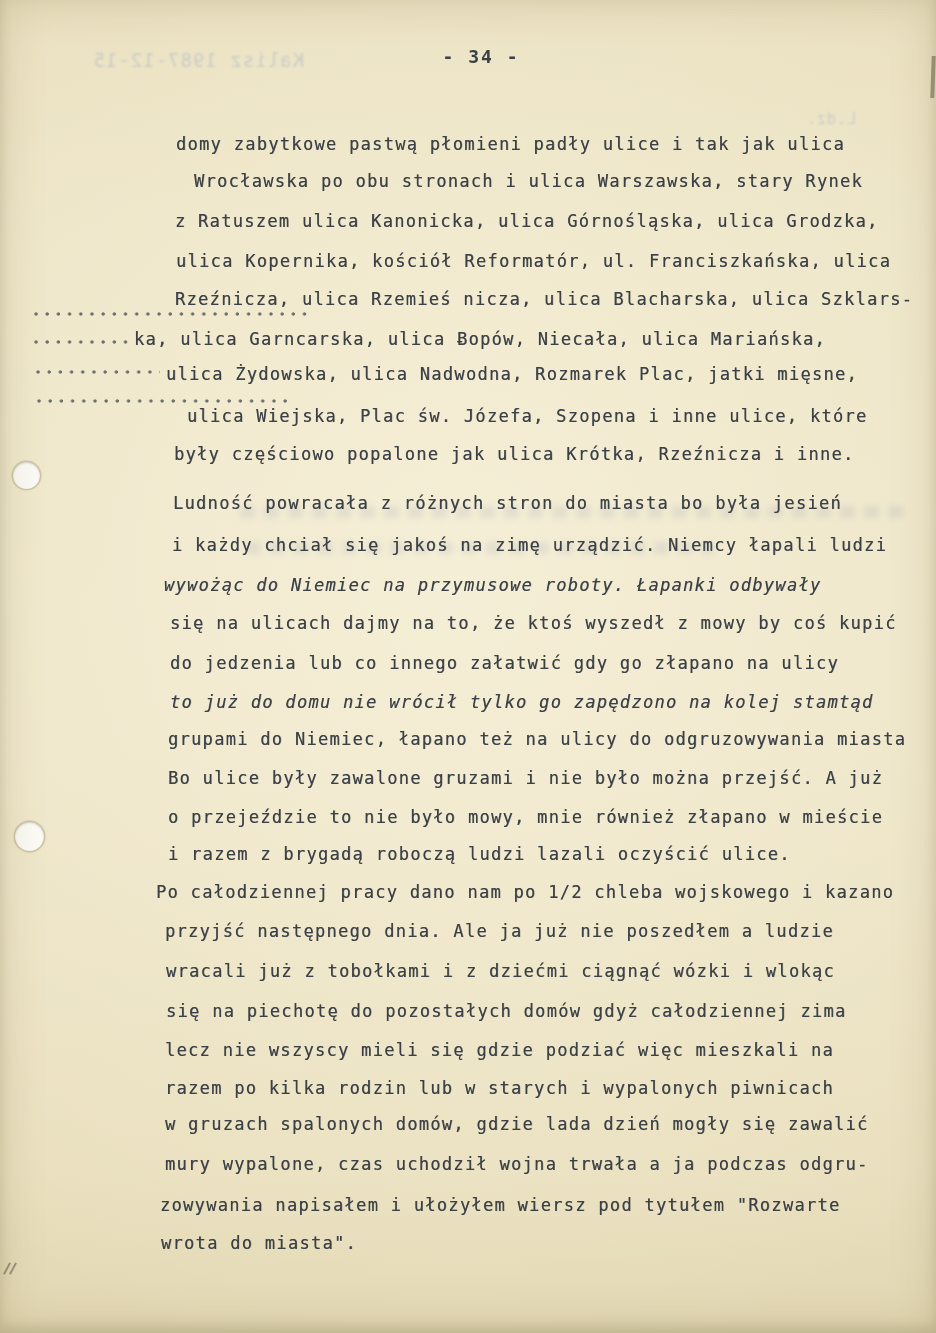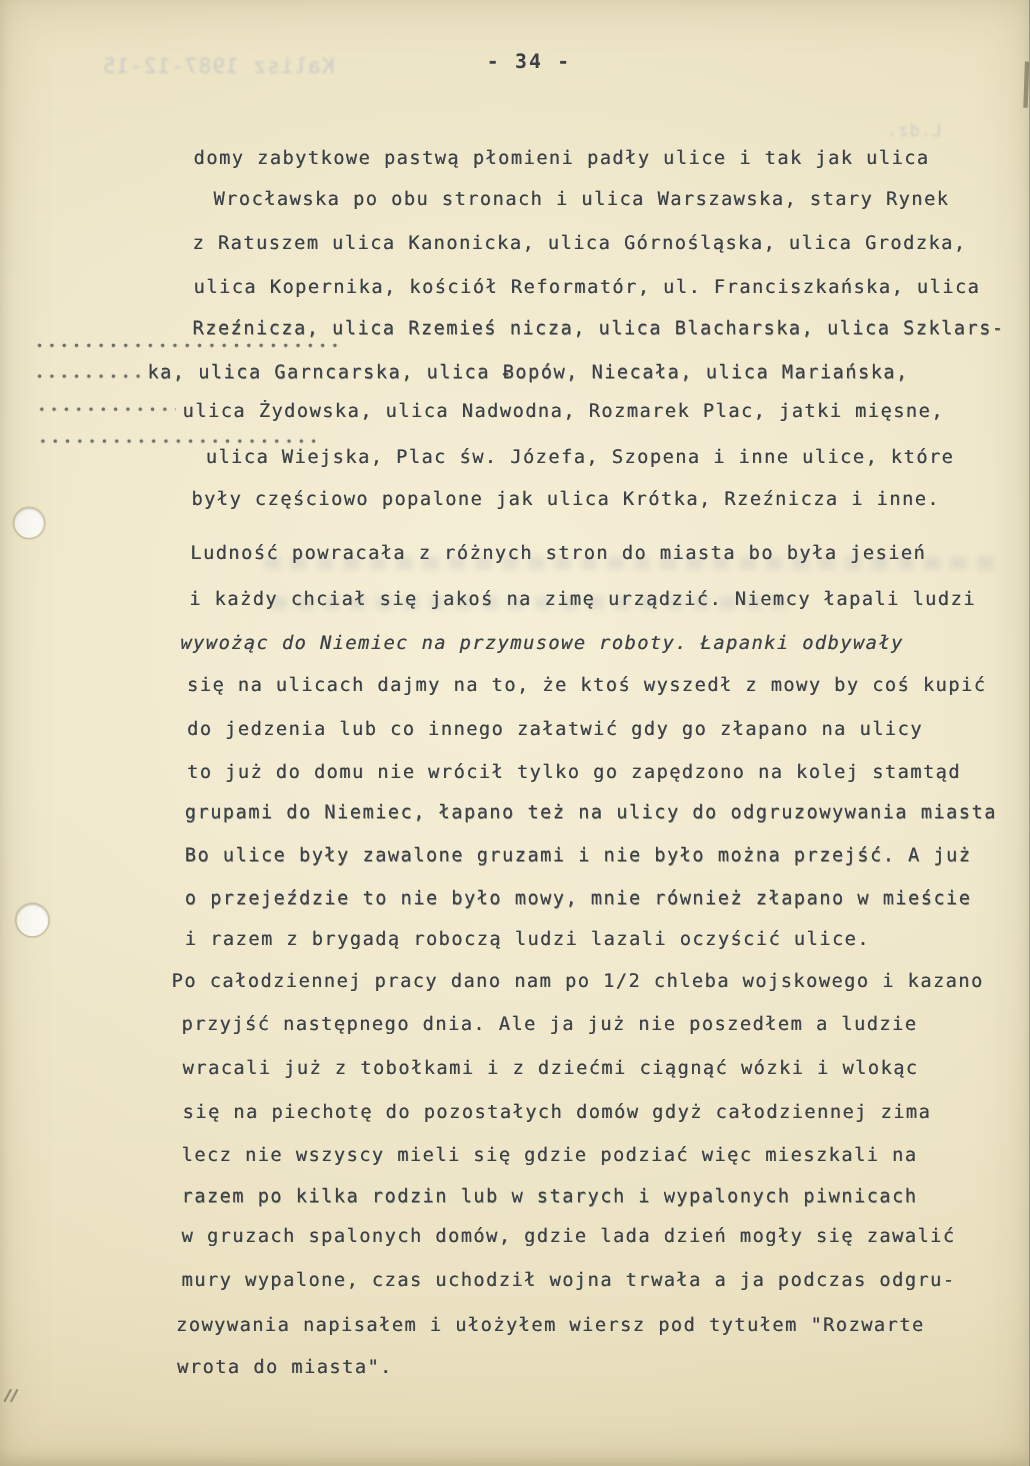--- a/index.html
+++ b/index.html
@@ -92,21 +92,21 @@
       <div class="tline" style="left: 175px; top: 288px;">Rzeźnicza, ulica Rzemieś nicza, ulica Blacharska, ulica Szklars-</div>
       <div class="tline" style="left: 134px; top: 328px;">ka, ulica Garncarska, ulica Ƀopów, Niecała, ulica Mariańska,</div>
       <div class="tline" style="left: 166px; top: 363px; text-align: center;">ulica Żydowska, ulica Nadwodna, Rozmarek Plac, jatki mięsne,</div>
       <div class="tline" style="left: 175px; top: 405px; margin-left: 12px;">ulica Wiejska, Plac św. Józefa, Szopena i inne ulice, które</div>
       <div class="tline" style="left: 174px; top: 443px;">były częściowo popalone jak ulica Krótka, Rzeźnicza i inne.</div>
       <div class="tline" style="left: 173px; top: 492px;">Ludność powracała z różnych stron do miasta bo była jesień</div>
       <div class="tline" style="left: 172px; top: 534px;">i każdy chciał się jakoś na zimę urządzić. Niemcy łapali ludzi</div>
       <div class="tline" style="left: 164px; top: 574px; font-style: italic;">wywożąc do Niemiec na przymusowe roboty. Łapanki odbywały</div>
       <div class="tline" style="left: 170px; top: 612px;">się na ulicach dajmy na to, że ktoś wyszedł z mowy by coś kupić</div>
       <div class="tline" style="left: 170px; top: 652px;">do jedzenia lub co innego załatwić gdy go złapano na ulicy</div>
-      <div class="tline" style="left: 170px; top: 691px;">to już do domu nie wrócił tylko go zapędzono na kolej stamtąd</div>
+      <div class="tline" style="left: 170px; top: 691px; font-style: italic;">to już do domu nie wrócił tylko go zapędzono na kolej stamtąd</div>
       <div class="tline" style="left: 168px; top: 728px;">grupami do Niemiec, łapano też na ulicy do odgruzowywania miasta</div>
       <div class="tline" style="left: 168px; top: 767px;">Bo ulice były zawalone gruzami i nie było można przejść. A już</div>
       <div class="tline" style="left: 168px; top: 806px;">o przejeździe to nie było mowy, mnie również złapano w mieście</div>
       <div class="tline" style="left: 168px; top: 843px;">i razem z brygadą roboczą ludzi lazali oczyścić ulice.</div>
       <div class="tline" style="left: 156px; top: 881px; text-align: center;">Po całodziennej pracy dano nam po 1/2 chleba wojskowego i kazano</div>
       <div class="tline" style="left: 165px; top: 920px;">przyjść następnego dnia. Ale ja już nie poszedłem a ludzie</div>
       <div class="tline" style="left: 166px; top: 960px;">wracali już z tobołkami i z dziećmi ciągnąć wózki i wlokąc</div>
       <div class="tline" style="left: 166px; top: 1000px;">się na piechotę do pozostałych domów gdyż całodziennej zima</div>
       <div class="tline" style="left: 165px; top: 1039px;">lecz nie wszyscy mieli się gdzie podziać więc mieszkali na</div>
       <div class="tline" style="left: 165px; top: 1077px;">razem po kilka rodzin lub w starych i wypalonych piwnicach</div>

